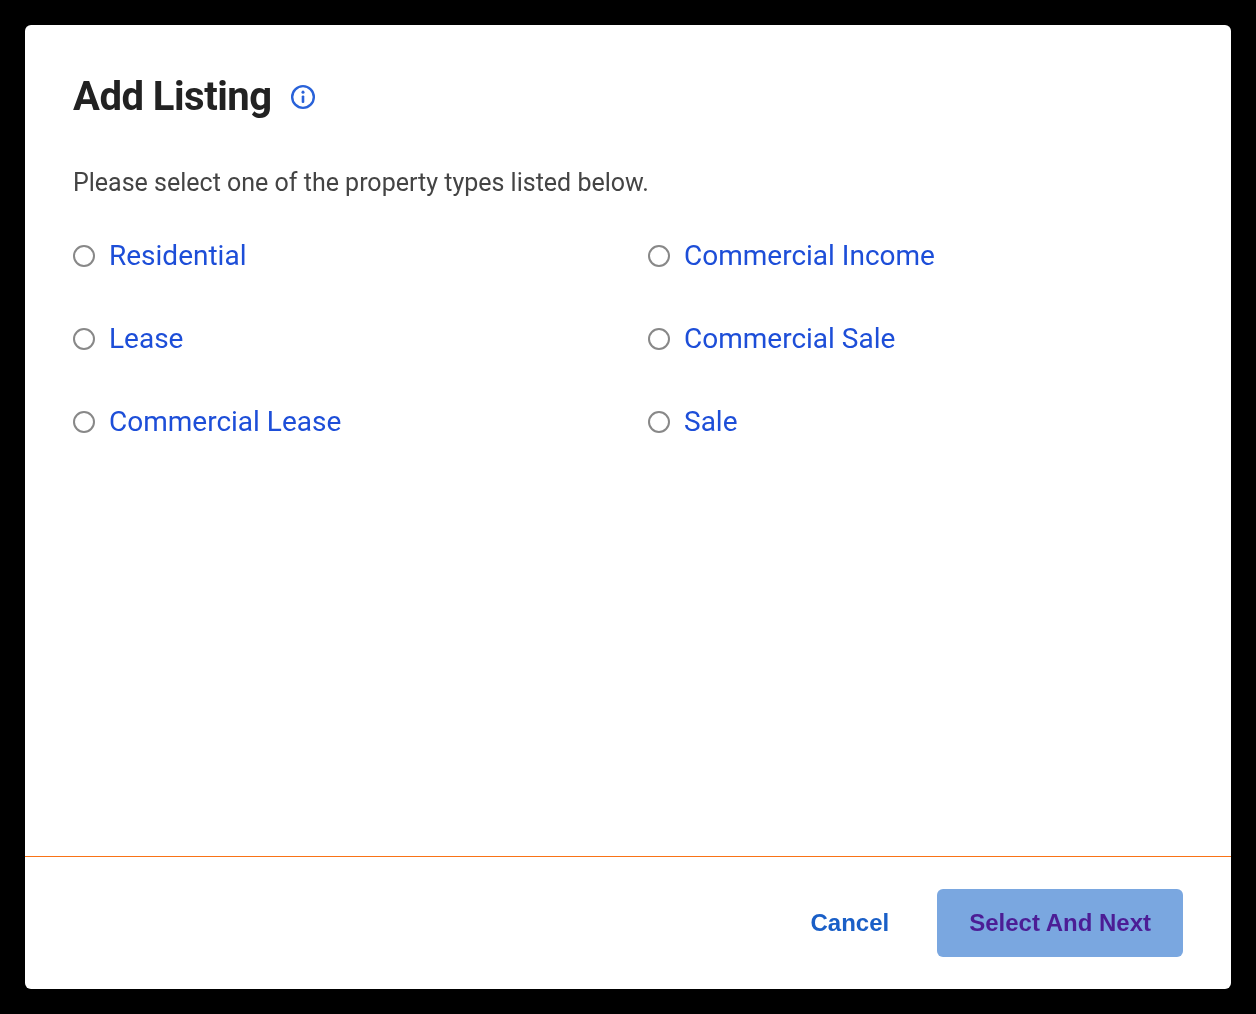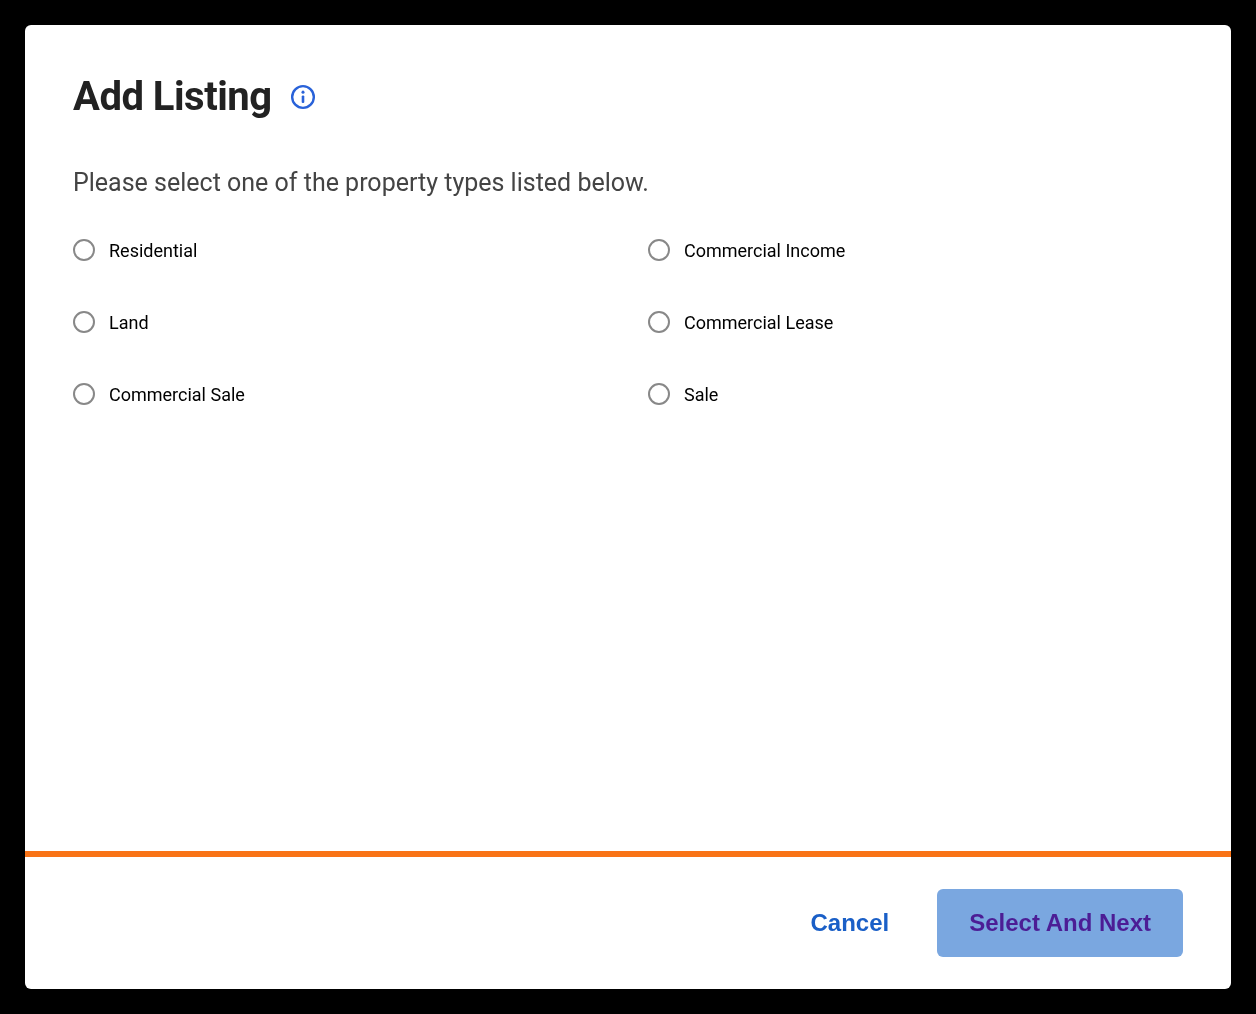--- a/index.html
+++ b/index.html
@@ -85,27 +85,27 @@
     .radio-circle {
       width: 22px;
       height: 22px;
       border: 2px solid #888;
       border-radius: 50%;
       background: #fff;
       flex-shrink: 0;
     }
     
     .radio-label {
-      font-size: 18px;
-      color: #000000;
+      font-size: 28px;
+      color: #1d4ed8;
       font-weight: 400;
     }
     
     .modal-footer {
-      border-top: 6px solid #f97316;
+      border-top: 1px solid #f97316;
       padding: 32px 48px;
       display: flex;
       justify-content: flex-end;
       align-items: center;
       gap: 40px;
     }
     
     .cancel-btn {
       background: none;
       border: none;
@@ -149,29 +149,29 @@
       <label class="radio-option">
         <span class="radio-circle"></span>
         <span class="radio-label">Residential</span>
       </label>
       <label class="radio-option">
         <span class="radio-circle"></span>
         <span class="radio-label">Commercial Income</span>
       </label>
       <label class="radio-option">
         <span class="radio-circle"></span>
-        <span class="radio-label">Land</span>
+        <span class="radio-label">Lease</span>
+      </label>
+      <label class="radio-option">
+        <span class="radio-circle"></span>
+        <span class="radio-label">Commercial Sale</span>
       </label>
       <label class="radio-option">
         <span class="radio-circle"></span>
         <span class="radio-label">Commercial Lease</span>
-      </label>
-      <label class="radio-option">
-        <span class="radio-circle"></span>
-        <span class="radio-label">Commercial Sale</span>
       </label>
       <label class="radio-option">
         <span class="radio-circle"></span>
         <span class="radio-label">Sale</span>
       </label>
     </div>
   </div>
 
   <div class="modal-footer">
     <button class="cancel-btn">Cancel</button>

